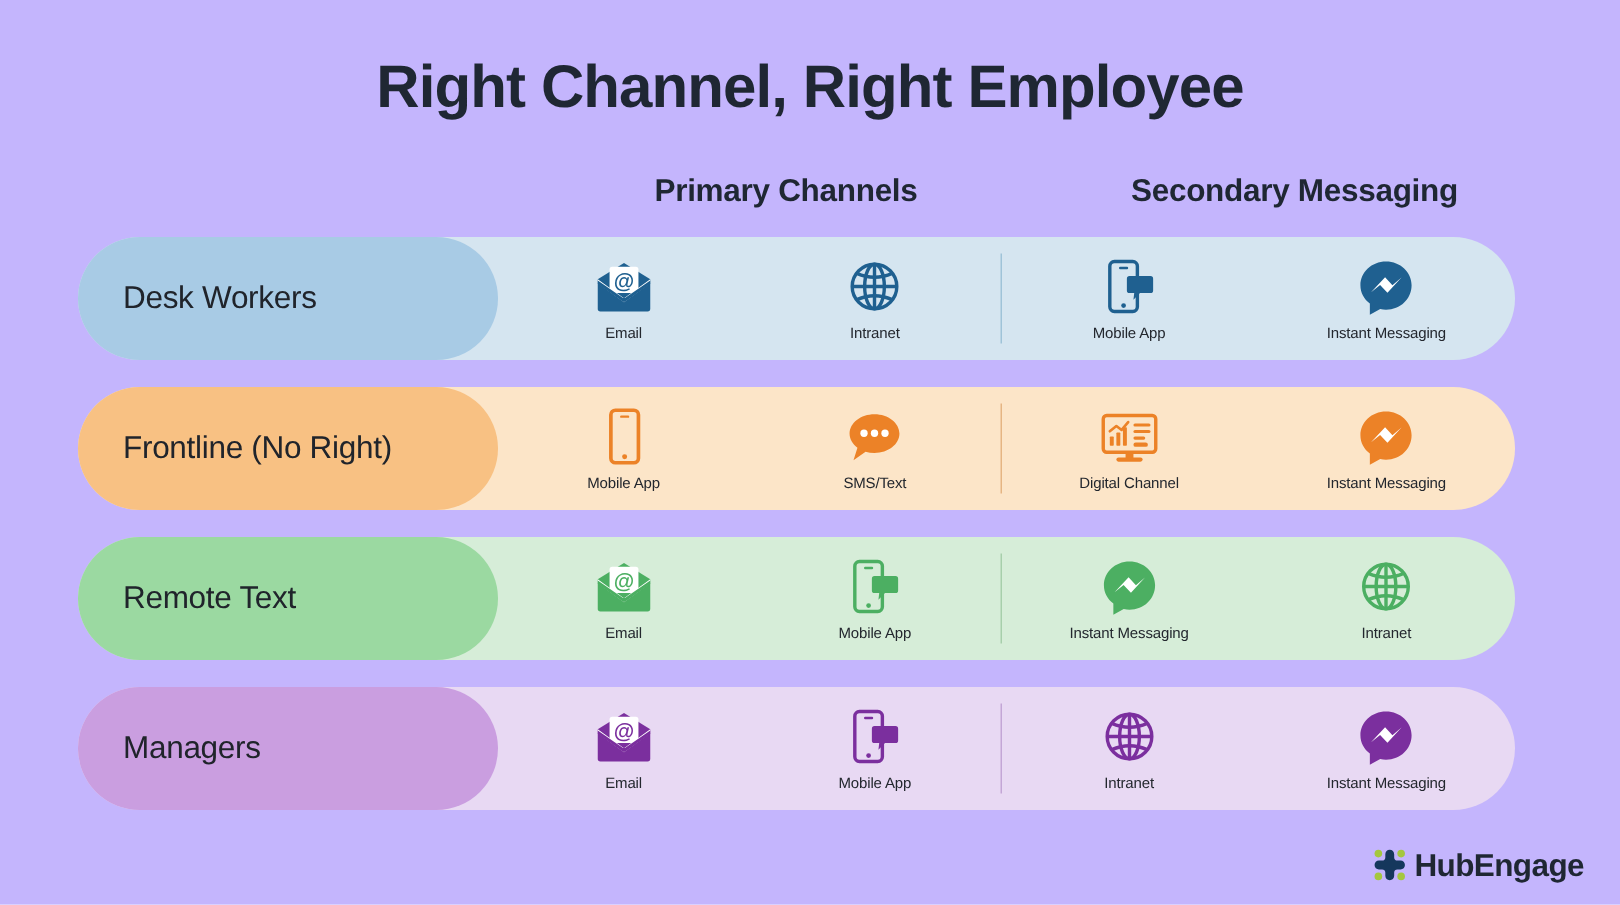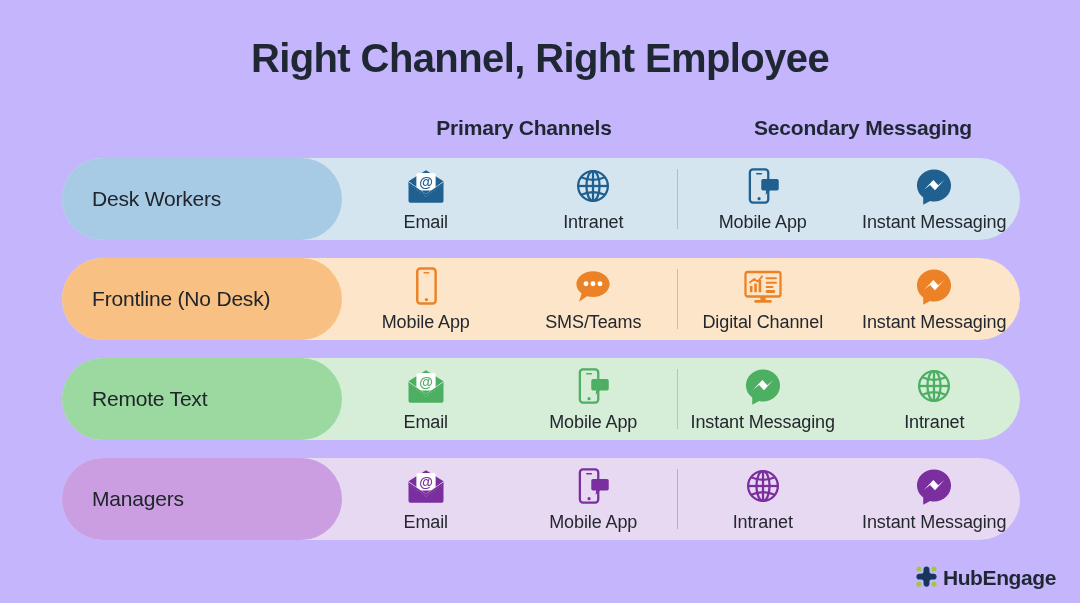--- a/index.html
+++ b/index.html
@@ -51,21 +51,21 @@
     text-align: center;
     letter-spacing: -0.2px;
   }
   .col-header.primary   { left: 343px; width: 332px; }
   .col-header.secondary { left: 676px; width: 344px; }
 
   
   .rows {
     position: absolute;
     top: 158px;
-    left: 62px;
+    left: 52px;
     width: 958px;
   }
   .row {
     position: relative;
     height: 82px;
     margin-bottom: 18px;
     border-radius: 41px;
     display: flex;
     align-items: stretch;
   }
@@ -114,21 +114,21 @@
   }
   .cell-icon {
     width: 42px;
     height: 42px;
     display: flex;
     align-items: center;
     justify-content: center;
   }
   .cell-icon svg { display: block; }
   .cell-label {
-    font-size: 18px;
+    font-size: 10px;
     color: #23272e;
     white-space: nowrap;
     letter-spacing: -0.1px;
   }
 
   .divider {
     position: absolute;
     left: 335px;
     top: 11px;
     bottom: 11px;
@@ -221,21 +221,21 @@
       </svg>
               </div>
               <div class="cell-label">Instant Messaging</div>
             </div>
           </div>
           <div class="divider" style="background: rgb(159, 195, 216);"></div>
         </div>
       </div>
       <div class="row" style="background: rgb(252, 229, 200);">
         <div class="row-label" style="background: rgb(248, 193, 131);">
-          <span class="row-label-text">Frontline (No Desk)</span>
+          <span class="row-label-text">Frontline (No Right)</span>
         </div>
         <div class="cells">
           <div class="cell-group primary">
             <div class="cell">
               <div class="cell-icon">
                 <svg xmlns="http://www.w3.org/2000/svg" width="42" height="42" viewBox="0 0 48 48">
         <rect x="14" y="4" width="21" height="40" rx="3.5" fill="none" stroke="#ec8227" stroke-width="2.8"></rect>
         <rect x="21" y="8" width="7" height="1.8" rx="0.9" fill="#ec8227"></rect>
         <circle cx="24.5" cy="39.5" r="1.9" fill="#ec8227"></circle>
       </svg>
@@ -245,21 +245,21 @@
             <div class="cell">
               <div class="cell-icon">
                 <svg xmlns="http://www.w3.org/2000/svg" width="42" height="42" viewBox="0 0 48 48">
         <path fill="#ec8227" d="M24 7 C34.5 7 43 13.6 43 21.8 C43 30 34.5 36.6 24 36.6
               C21.6 36.6 19.3 36.3 17.2 35.7 L8 42 L11 32.6 C7.3 29.8 5 26 5 21.8 C5 13.6 13.5 7 24 7 Z"></path>
         <circle cx="16" cy="21.5" r="2.8" fill="#ffffff"></circle>
         <circle cx="24" cy="21.5" r="2.8" fill="#ffffff"></circle>
         <circle cx="32" cy="21.5" r="2.8" fill="#ffffff"></circle>
       </svg>
               </div>
-              <div class="cell-label">SMS/Teams</div>
+              <div class="cell-label">SMS/Text</div>
             </div>
           </div>
           <div class="cell-group secondary">
             <div class="cell">
               <div class="cell-icon">
                 <svg xmlns="http://www.w3.org/2000/svg" width="42" height="42" viewBox="0 0 48 48">
         <rect x="4" y="8" width="40" height="28" rx="2.6" fill="none" stroke="#ec8227" stroke-width="2.6"></rect>
         <g fill="#ec8227">
           <rect x="9" y="24" width="3" height="7" rx="0.6"></rect>
           <rect x="14" y="21" width="3" height="10" rx="0.6"></rect>

